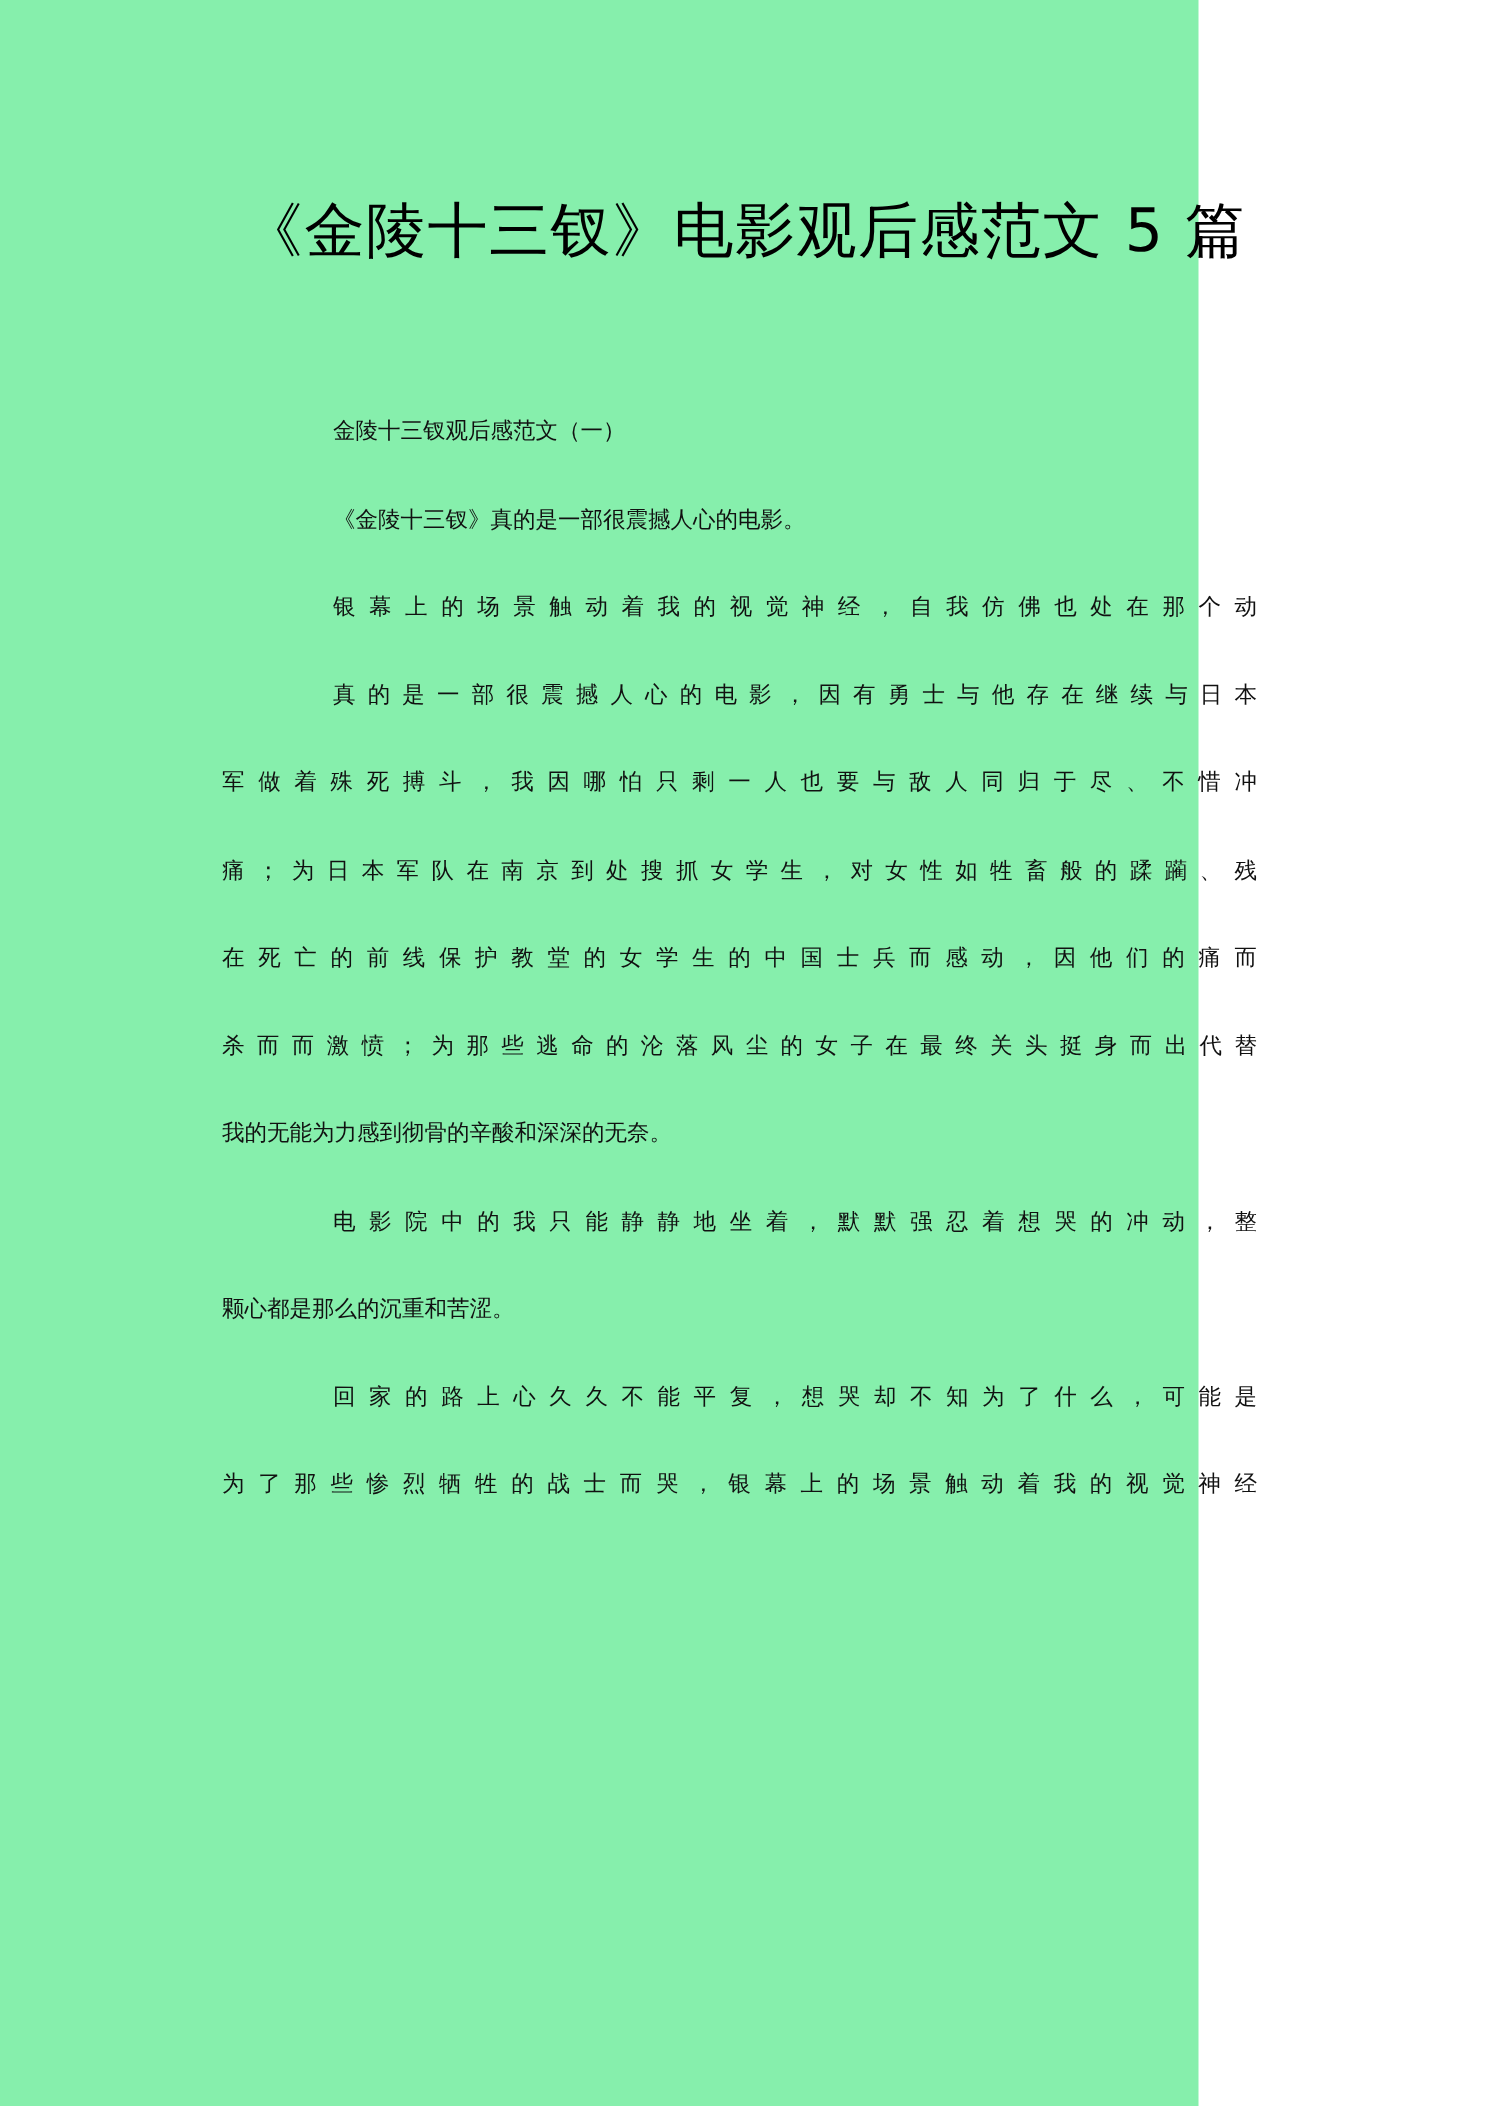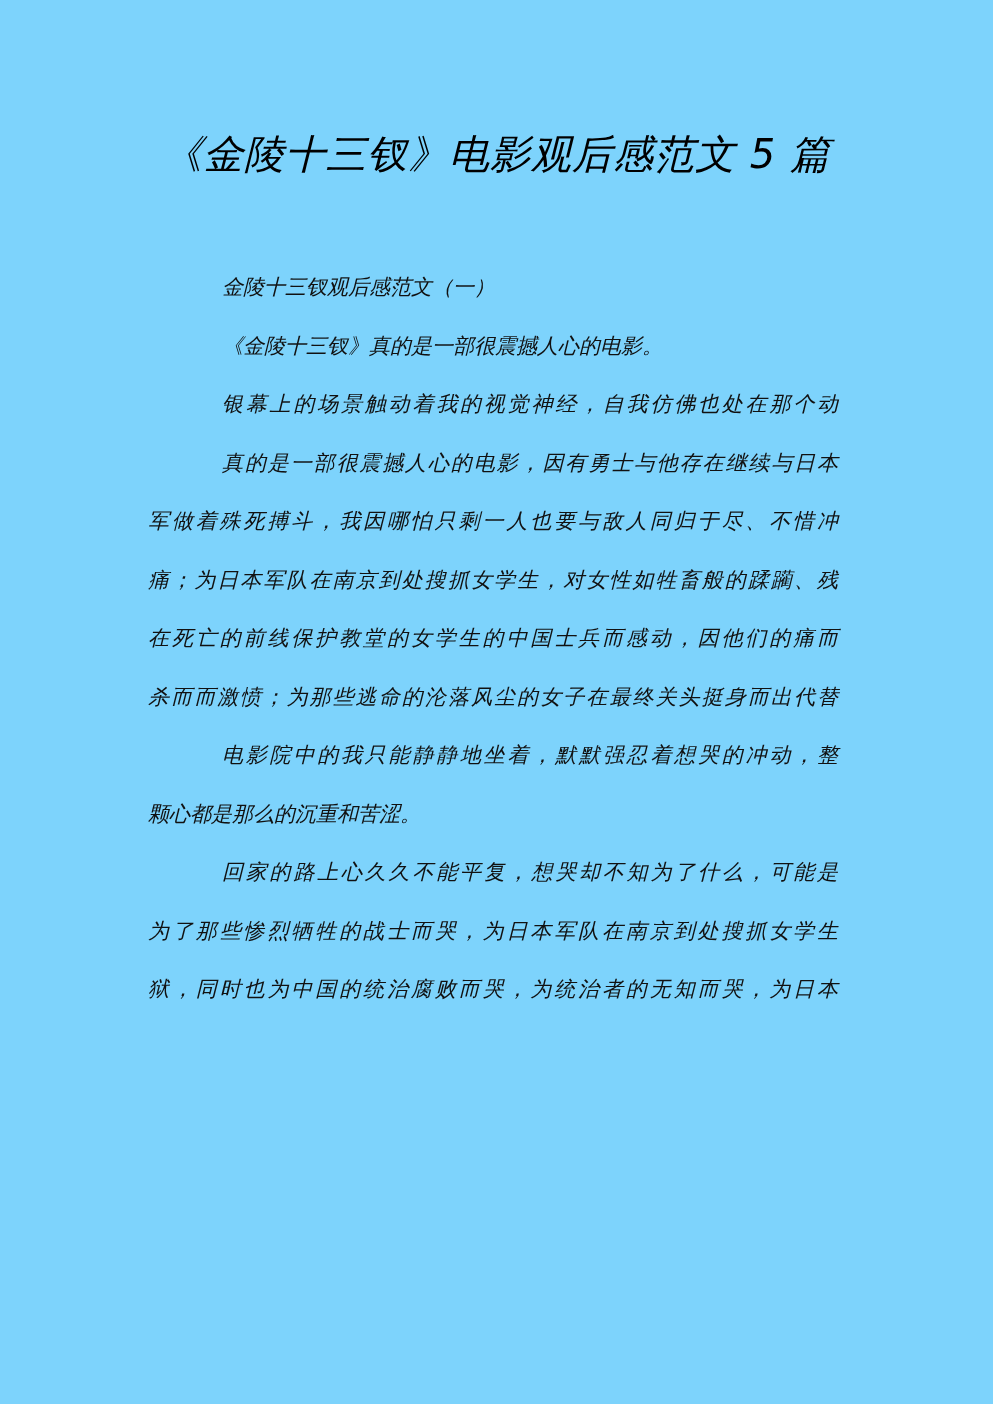--- a/index.html
+++ b/index.html
@@ -12,43 +12,42 @@
       height: 1404px;
       position: relative;
       overflow: hidden;
       font-family: "DejaVu Sans", "Liberation Sans", sans-serif;
       color: #111111;
     }
     .page {
       position: absolute;
       left: 0;
       top: 0;
-      width: 993px;
+      width: 799px;
       height: 1404px;
-      background: #7dd3fc;
-      font-style: italic;
+      background: #86efac;
     }
     .title {
       position: absolute;
       left: 0;
       top: 128px;
       width: 993px;
       text-align: center;
       font-size: 40px;
       line-height: 52px;
       color: #000000;
       letter-spacing: 1px;
       white-space: nowrap;
     }
     .body-text {
       position: absolute;
       left: 148px;
       top: 258px;
       width: 690px;
-      font-size: 21px;
+      font-size: 15px;
       line-height: 58.5px;
       color: #111111;
     }
     .line {
       display: block;
       white-space: nowrap;
       height: 58.5px;
       text-align: justify;
       text-align-last: justify;
     }
@@ -70,21 +69,21 @@
 
     <span class="line last indent">《金陵十三钗》真的是一部很震撼人心的电影。</span>
 
     <span class="line indent">银幕上的场景触动着我的视觉神经，自我仿佛也处在那个动</span>
 
     <span class="line indent">真的是一部很震撼人心的电影，因有勇士与他存在继续与日本</span>
     <span class="line">军做着殊死搏斗，我因哪怕只剩一人也要与敌人同归于尽、不惜冲</span>
     <span class="line">痛；为日本军队在南京到处搜抓女学生，对女性如牲畜般的蹂躏、残</span>
     <span class="line">在死亡的前线保护教堂的女学生的中国士兵而感动，因他们的痛而</span>
     <span class="line">杀而而激愤；为那些逃命的沦落风尘的女子在最终关头挺身而出代替</span>
+    <span class="line last">我的无能为力感到彻骨的辛酸和深深的无奈。</span>
 
     <span class="line indent">电影院中的我只能静静地坐着，默默强忍着想哭的冲动，整</span>
     <span class="line last">颗心都是那么的沉重和苦涩。</span>
 
     <span class="line indent">回家的路上心久久不能平复，想哭却不知为了什么，可能是</span>
-    <span class="line">为了那些惨烈牺牲的战士而哭，为日本军队在南京到处搜抓女学生</span>
-    <span class="line">狱，同时也为中国的统治腐败而哭，为统治者的无知而哭，为日本</span>
+    <span class="line">为了那些惨烈牺牲的战士而哭，银幕上的场景触动着我的视觉神经</span>
   </div>
 </div>
 
 </body></html>

